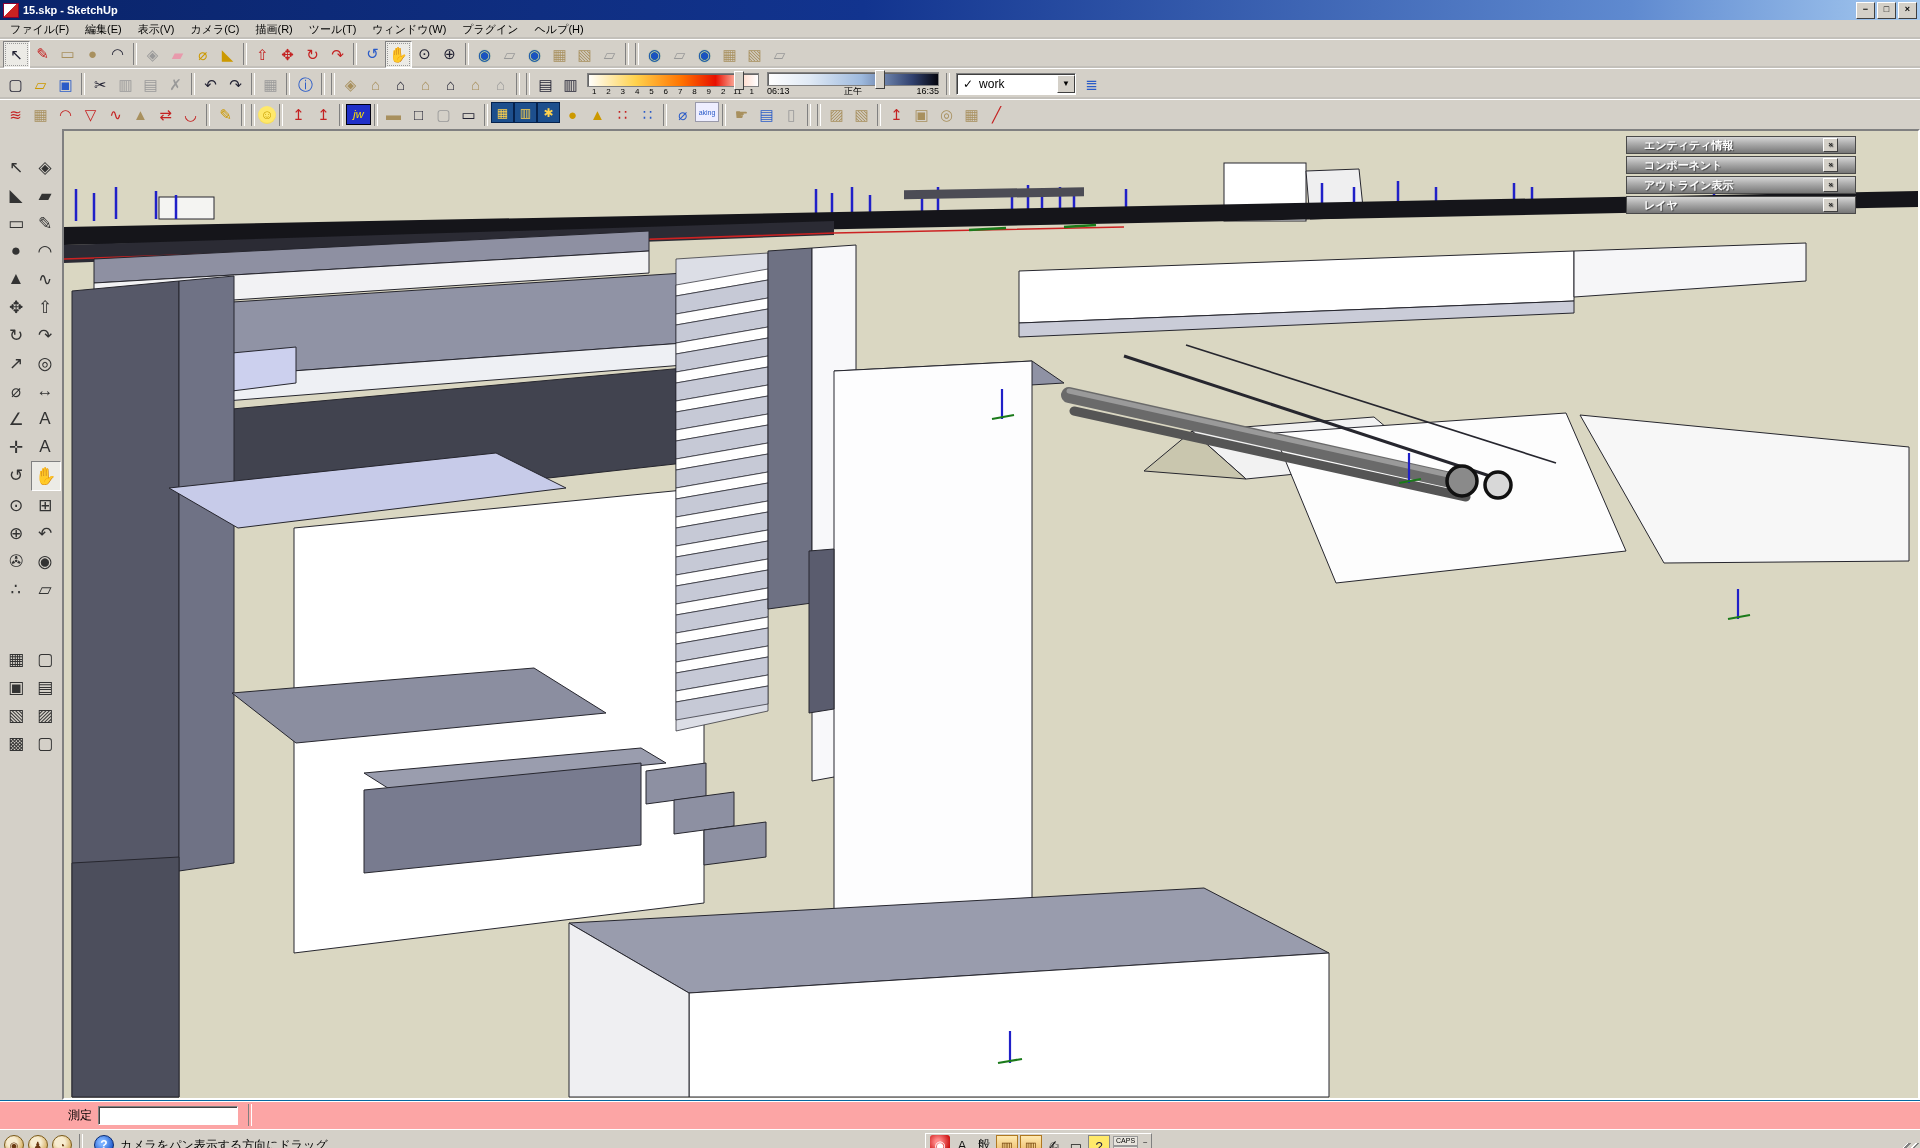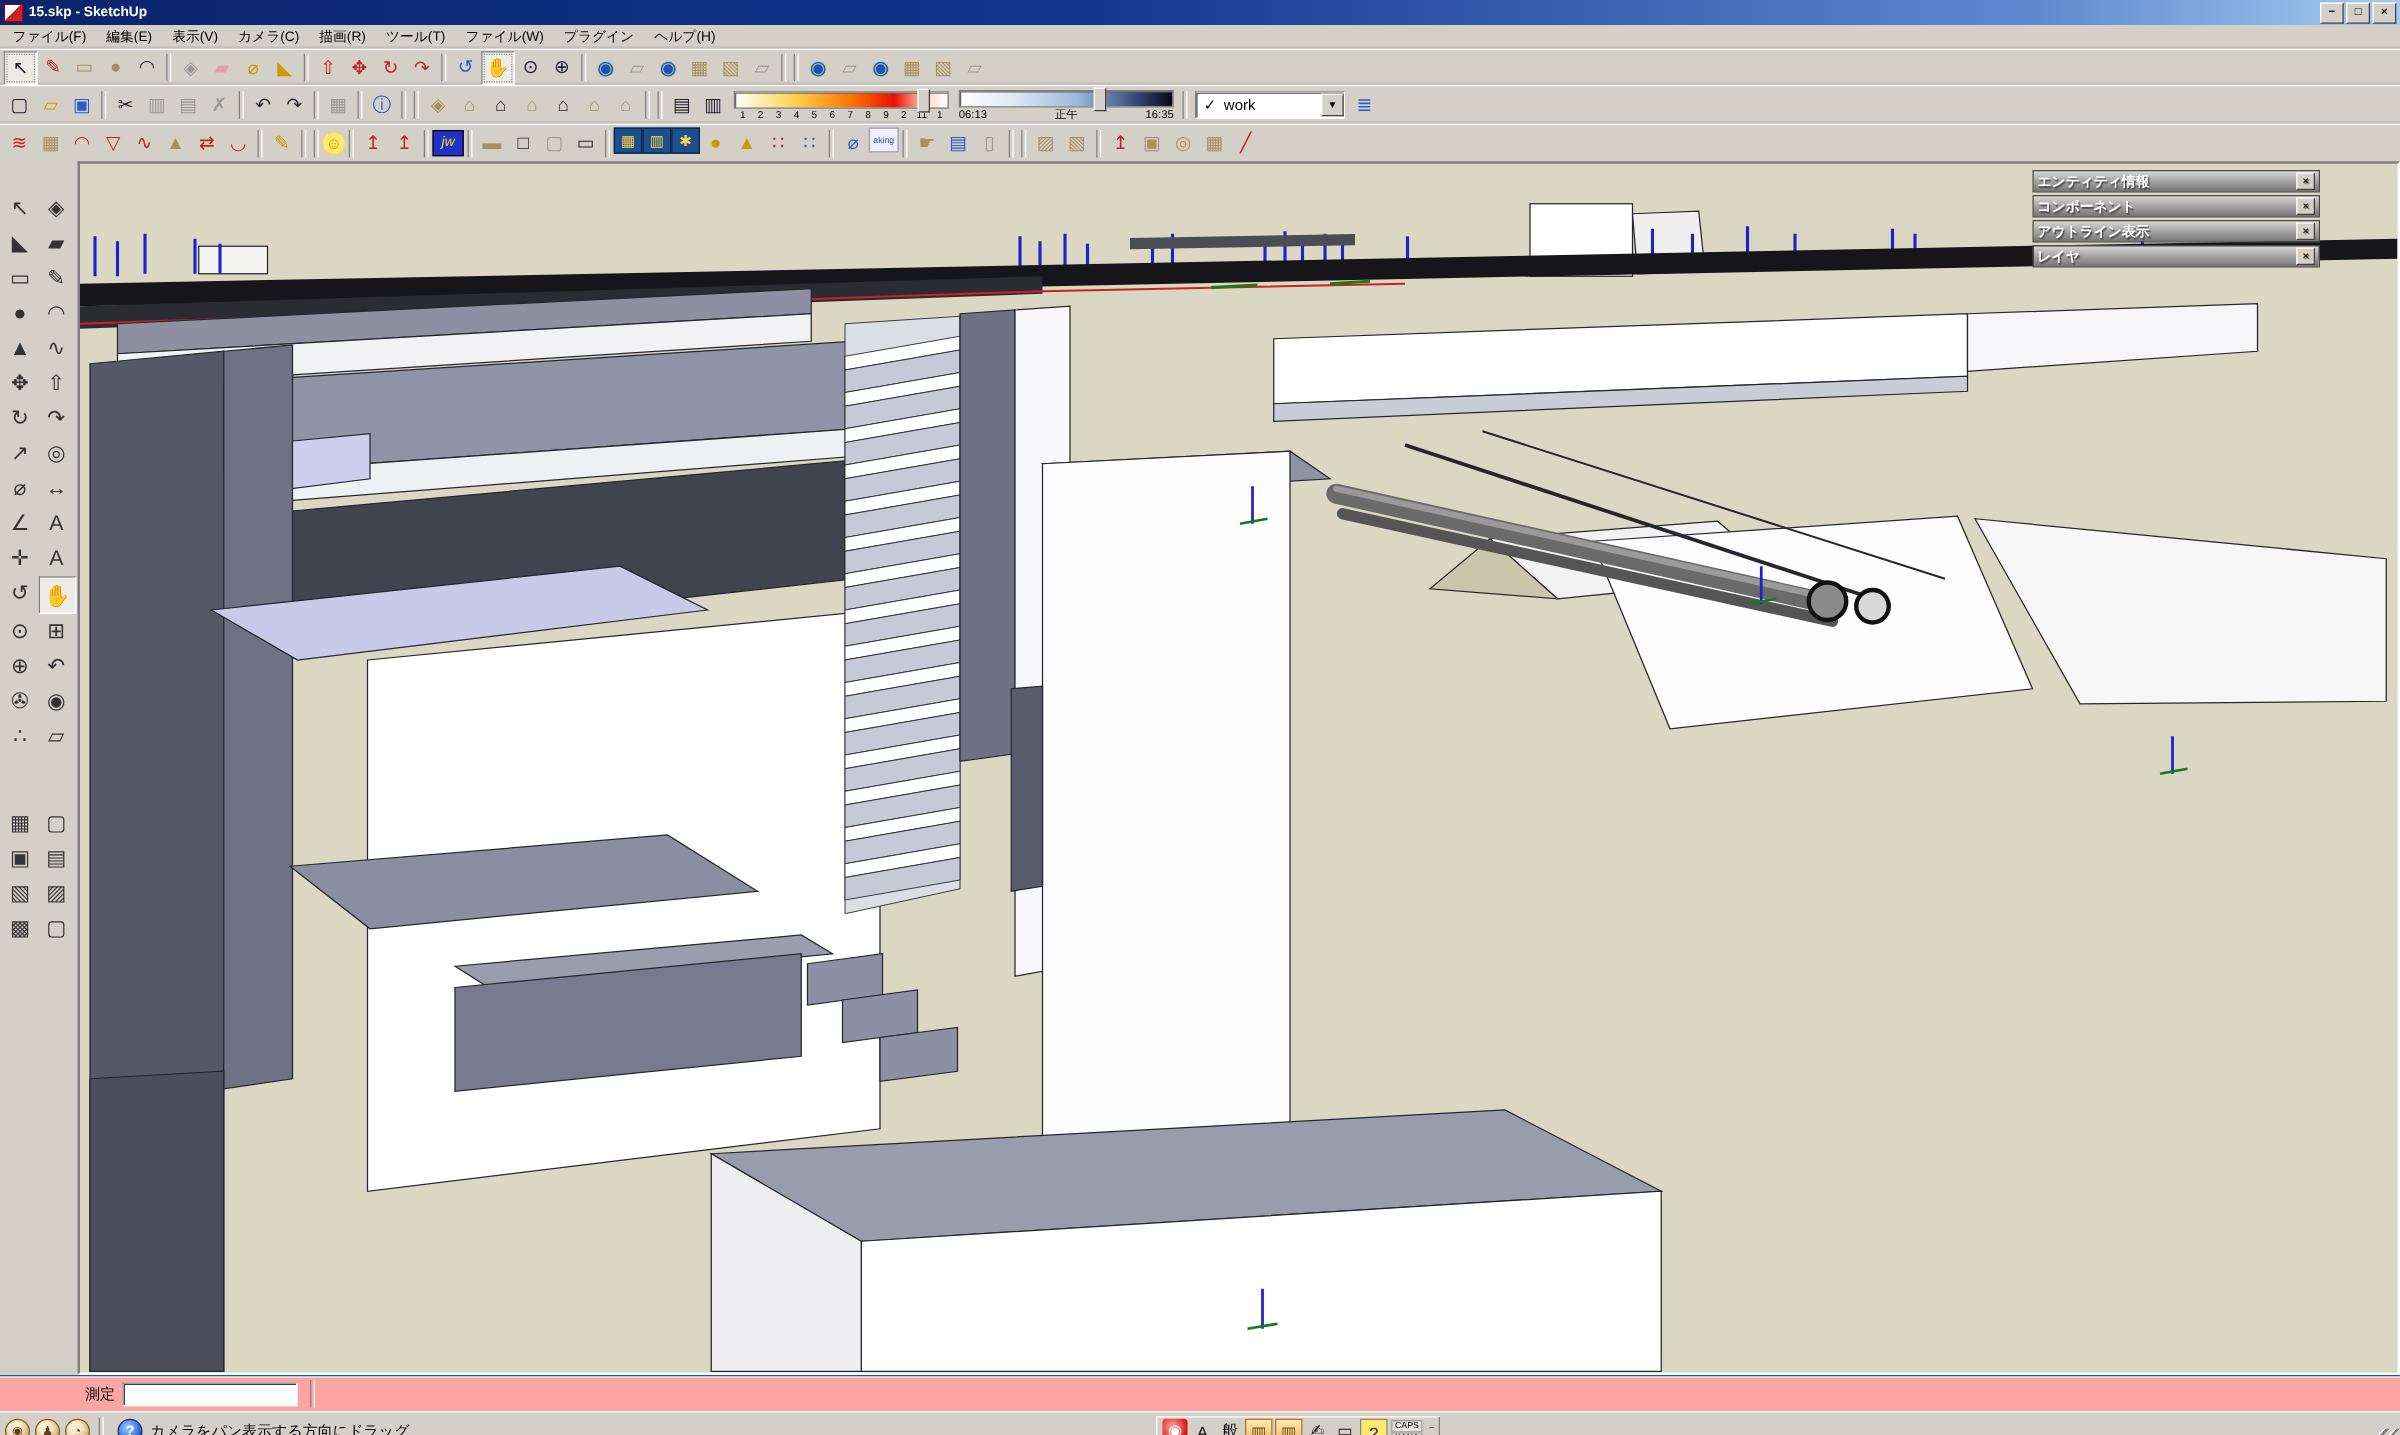--- a/index.html
+++ b/index.html
@@ -58,21 +58,21 @@
   .main{display:flex;height:971px}
   .palette{width:62px;background:#d4d0c8;padding-top:24px;flex:none}
   .pal-grid{display:grid;grid-template-columns:29px 29px;justify-content:center}
   .pal-btn{width:28px;height:28px;display:flex;align-items:center;justify-content:center;font-size:17px;color:#333}
   .pal-btn[data-pressed="true"]{background:#ecebe6;border:1px solid;border-color:#808080 #fff #fff #808080}
   .plugins{margin-top:42px}
   .viewport{flex:1;position:relative;border:2px solid;border-color:#808080 #fff #fff #808080;background:#dad7c2}
   .viewport svg{display:block}
   
   .panels{position:absolute;top:5px;right:62px;width:230px}
-  .panel-bar{height:16px;margin-bottom:2px;display:flex;align-items:center;padding:0 3px;
+  .panel-bar{height:16px;margin-bottom:2px;display:flex;align-items:center;padding:0 17px;
     background:linear-gradient(180deg,#d6d6d6 0%,#a9a9a9 45%,#767676 100%);
     border:1px solid #4a4a4a;color:#fff;font-weight:bold;font-size:11px;text-shadow:1px 1px 1px #444}
   .panel-close{margin-left:auto;width:13px;height:12px;background:#d4d0c8;color:#222;font-size:8px;line-height:11px;
     text-align:center;border:1px solid;border-color:#fff #404040 #404040 #fff;font-weight:bold}
   
   .vcbrow{height:28px;display:flex;align-items:center;background:#fca5a5;border-top:1px solid #0369a1;box-shadow:inset 0 1px 0 #fff}
   .vcb-label{margin-left:68px;margin-right:6px;font-size:12px}
   .vcb-input{width:132px;height:17px;background:#fff;border:1px solid;border-color:#808080 #fff #fff #808080;
     box-shadow:inset 1px 1px 0 #404040;font-size:12px;padding:0 3px}
   .vcb-sep{width:2px;height:22px;margin-left:10px;border-left:1px solid #808080;border-right:1px solid #fff}
@@ -110,21 +110,21 @@
   </div>
 </div>
 
 <div class="menubar">
   <span class="menu-item">ファイル(F)</span>
     <span class="menu-item">編集(E)</span>
     <span class="menu-item">表示(V)</span>
     <span class="menu-item">カメラ(C)</span>
     <span class="menu-item">描画(R)</span>
     <span class="menu-item">ツール(T)</span>
-    <span class="menu-item">ファイル(W)</span>
+    <span class="menu-item">ウィンドウ(W)</span>
     <span class="menu-item">プラグイン</span>
     <span class="menu-item">ヘルプ(H)</span>
 </div>
 
 <div class="tbrow tbrow1">
   <span style="display:flex">
       <span class="tbtn" data-style="navy" data-pressed="true" title="select-tool">↖</span>
       <span class="tbtn" data-style="red" title="line-tool">✎</span>
       <span class="tbtn" data-style="tan" title="rectangle-tool">▭</span>
       <span class="tbtn" data-style="tan" title="circle-tool">●</span>

